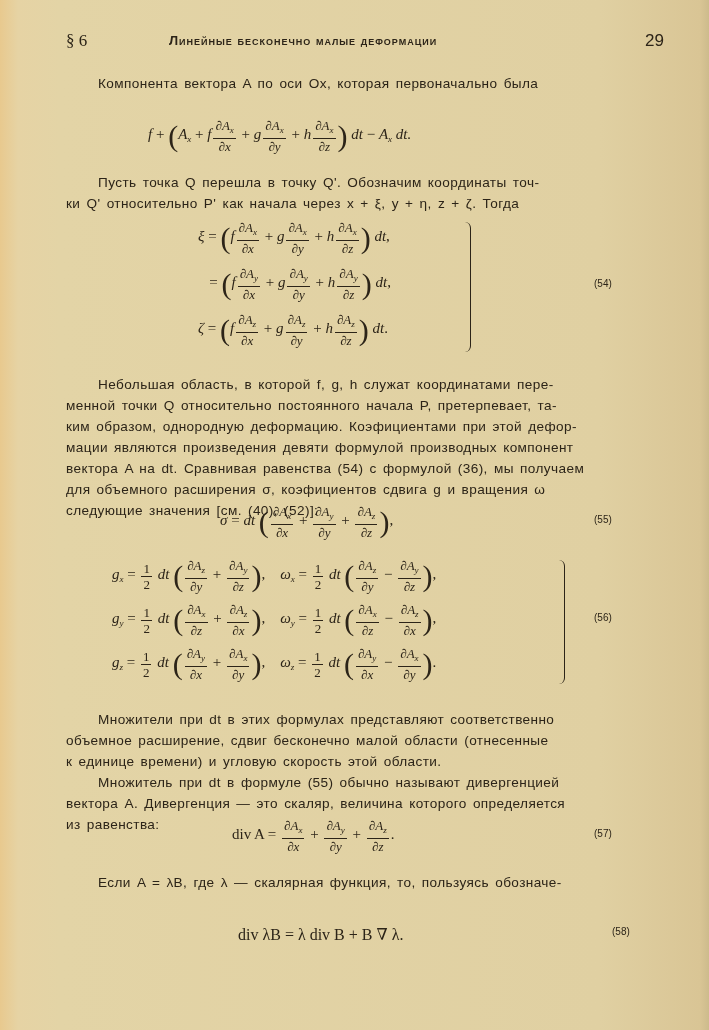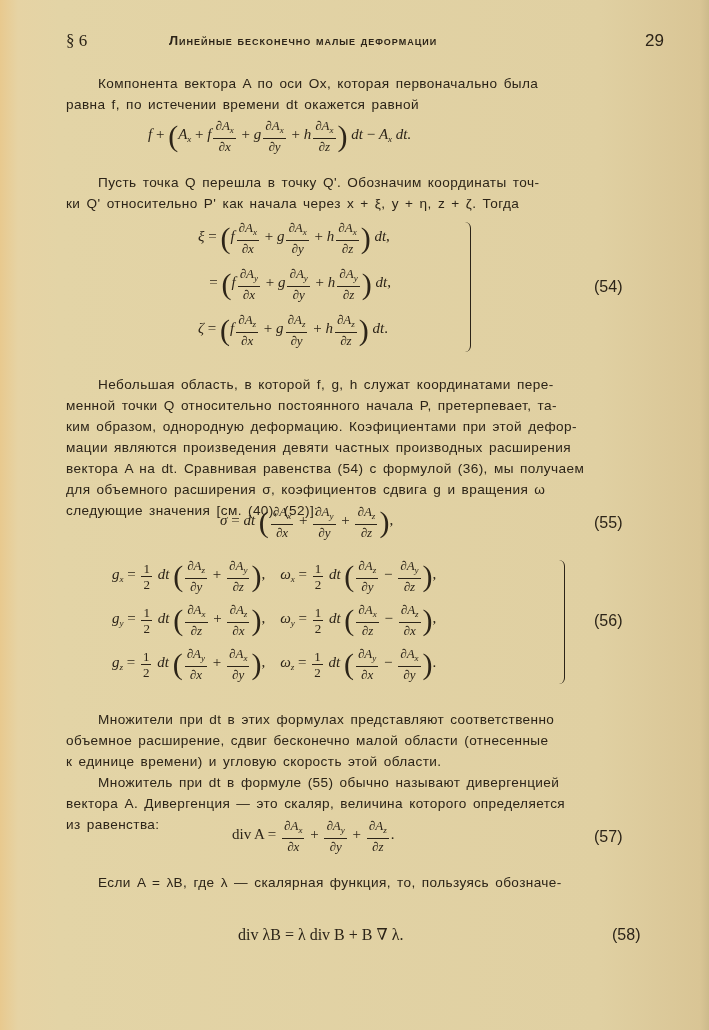--- a/index.html
+++ b/index.html
@@ -27,38 +27,37 @@
   .para .cont { margin-left: -12px; }
   .mi { font-family: "Liberation Serif", serif; font-style: italic; }
   .eq {
     position: absolute; font-family: "Liberation Serif", "DejaVu Serif", serif;
     font-size: 15px; white-space: nowrap;
   }
   .eq .frac { display: inline-block; vertical-align: middle; text-align: center; font-style: italic; font-size: 13px; line-height: 15px; margin: 0 2px; }
   .eq .frac .num { display: block; border-bottom: 1px solid #2c2418; padding: 0 2px; text-align: center; }
   .eq .frac .den { display: block; padding: 0 2px; }
   .eq .paren { font-size: 30px; vertical-align: middle; font-style: normal; }
-  .eqno { position: absolute; font-family: "Liberation Sans", sans-serif; font-size: 16px; }
+  .eqno { position: absolute; font-family: "Liberation Sans", sans-serif; font-size: 10px; }
   .brace { position: absolute; border-right: 1.5px solid #2c2418; border-radius: 0 6px 6px 0; }
   .sub { font-size: 9px; vertical-align: -3px; }
 </style>
 </head>
 <body>
 
 <div class="page">
 
   <div class="abs header">
     <span class="section">§ 6</span>
     <span class="running-title">Линейные бесконечно малые деформации</span>
     <span class="pageno">29</span>
   </div>
 
   <div class="para" style="top:73px;">
     <span class="line indent">Компонента вектора A по оси Ox, которая первоначально была</span>
-    <span class="line cont">равна f, по истечении времени dt окажется равной</span>
   </div>
 
   <div class="eq" style="top:118px; left:148px;">
     <span class="mi">f</span> + <span class="paren">(</span><span class="mi">A<span class="sub">x</span></span> + <span class="mi">f</span><span class="frac"><span class="num">∂A<span class="sub">x</span></span><span class="den">∂x</span></span> + <span class="mi">g</span><span class="frac"><span class="num">∂A<span class="sub">x</span></span><span class="den">∂y</span></span> + <span class="mi">h</span><span class="frac"><span class="num">∂A<span class="sub">x</span></span><span class="den">∂z</span></span><span class="paren">)</span> <span class="mi">dt</span> − <span class="mi">A<span class="sub">x</span></span> <span class="mi">dt.</span>
   </div>
 
   <div class="para" style="top:172px;">
     <span class="line indent">Пусть точка Q перешла в точку Q'. Обозначим координаты точ-</span>
     <span class="line cont">ки Q' относительно P' как начала через x + ξ, y + η, z + ζ. Тогда</span>
   </div>
@@ -72,21 +71,21 @@
   <div class="eq" style="top:312px; left:198px;">
     <span class="mi">ζ</span> = <span class="paren">(</span><span class="mi">f</span><span class="frac"><span class="num">∂A<span class="sub">z</span></span><span class="den">∂x</span></span> + <span class="mi">g</span><span class="frac"><span class="num">∂A<span class="sub">z</span></span><span class="den">∂y</span></span> + <span class="mi">h</span><span class="frac"><span class="num">∂A<span class="sub">z</span></span><span class="den">∂z</span></span><span class="paren">)</span> <span class="mi">dt</span>.
   </div>
   <div class="brace" style="left:462px; top:222px; width:8px; height:130px;"></div>
   <span class="eqno" style="left:594px; top:278px;">(54)</span>
 
   <div class="para" style="top:374px;">
     <span class="line indent">Небольшая область, в которой f, g, h служат координатами пере-</span>
     <span class="line cont">менной точки Q относительно постоянного начала P, претерпевает, та-</span>
     <span class="line cont">ким образом, однородную деформацию. Коэфициентами при этой дефор-</span>
-    <span class="line cont">мации являются произведения девяти частных производных расширения</span>
+    <span class="line cont">мации являются произведения девяти формулой производных компонент</span>
     <span class="line cont">вектора A на dt. Сравнивая равенства (54) с формулой (36), мы получаем</span>
     <span class="line cont">для объемного расширения σ, коэфициентов сдвига g и вращения ω</span>
     <span class="line cont">следующие значения [см. (40), (52)]:</span>
   </div>
 
   <div class="eq" style="top:504px; left:220px;">
     <span class="mi">σ</span> = <span class="mi">dt</span> <span class="paren">(</span><span class="frac"><span class="num">∂A<span class="sub">x</span></span><span class="den">∂x</span></span> + <span class="frac"><span class="num">∂A<span class="sub">y</span></span><span class="den">∂y</span></span> + <span class="frac"><span class="num">∂A<span class="sub">z</span></span><span class="den">∂z</span></span><span class="paren">)</span>,
   </div>
   <span class="eqno" style="left:594px; top:514px;">(55)</span>
 

